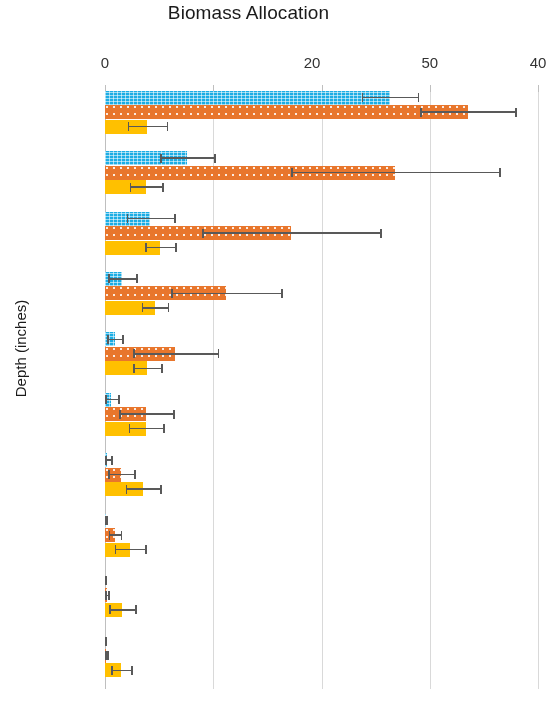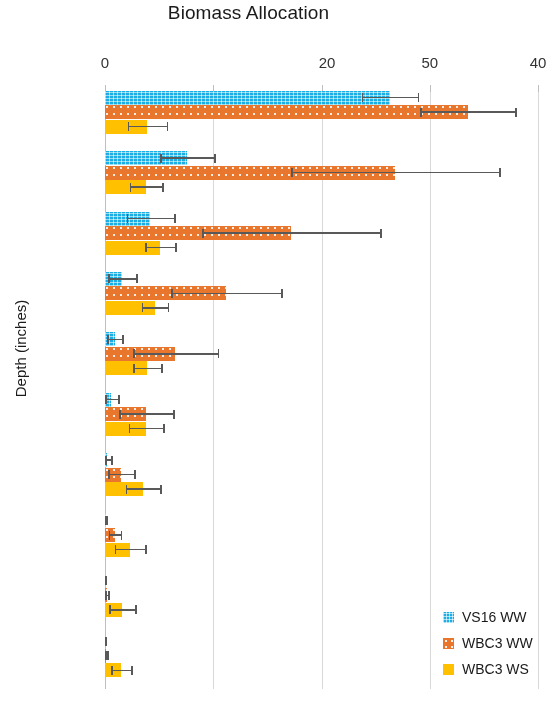--- a/index.html
+++ b/index.html
@@ -96,21 +96,21 @@
         <div class="gridline" style="left: 216.5px;"></div>
         <div class="gridline" style="left: 324.75px;"></div>
         <div class="gridline" style="left: 433px;"></div>
       </div>
     <div id="xticks">
         <div class="xtick-mark" style="left: 0px;"></div>
         <div class="xtick" style="left: 0px;">0</div>
         <div class="xtick-mark" style="left: 108.25px;"></div>
         <div class="xtick" style="left: 108.25px; margin-top: 43px;">10</div>
         <div class="xtick-mark" style="left: 216.5px;"></div>
-        <div class="xtick" style="left: 222px;">20</div>
+        <div class="xtick" style="left: 207px;">20</div>
         <div class="xtick-mark" style="left: 324.75px;"></div>
         <div class="xtick" style="left: 324.75px;">50</div>
         <div class="xtick-mark" style="left: 433px;"></div>
         <div class="xtick" style="left: 433px;">40</div>
       </div>
     <div id="bars-layer">
         <div class="bar vs16" style="left: 0px; top: 5.7px; width: 284.697px;"></div>
         <div class="errbar" style="left: 256.553px; top: 11.9px; width: 56.29px;"></div>
         <div class="errcap" style="left: 256.553px; top: 8.2px;"></div>
         <div class="errcap" style="left: 312.842px; top: 8.2px;"></div>
@@ -226,28 +226,14 @@
         <div class="errcap" style="left: 2.165px; top: 566.3px;"></div>
         <div class="bar wbc3ws" style="left: 0px; top: 578.3px; width: 16.2375px;"></div>
         <div class="errbar" style="left: 6.495px; top: 584.5px; width: 19.485px;"></div>
         <div class="errcap" style="left: 6.495px; top: 580.8px;"></div>
         <div class="errcap" style="left: 25.98px; top: 580.8px;"></div>
       </div>
   </div>
 
   <div id="cat-labels"></div>
 
-  <div id="legend">
-      <div class="legend-row">
-        <span class="legend-swatch vs16"></span>
-        <span class="legend-label">VS16 WW</span>
-      </div>
-      <div class="legend-row">
-        <span class="legend-swatch wbc3ww"></span>
-        <span class="legend-label">WBC3 WW</span>
-      </div>
-      <div class="legend-row">
-        <span class="legend-swatch wbc3ws"></span>
-        <span class="legend-label">WBC3 WS</span>
-      </div>
-    </div>
 
 </div>
 
 </body></html>

